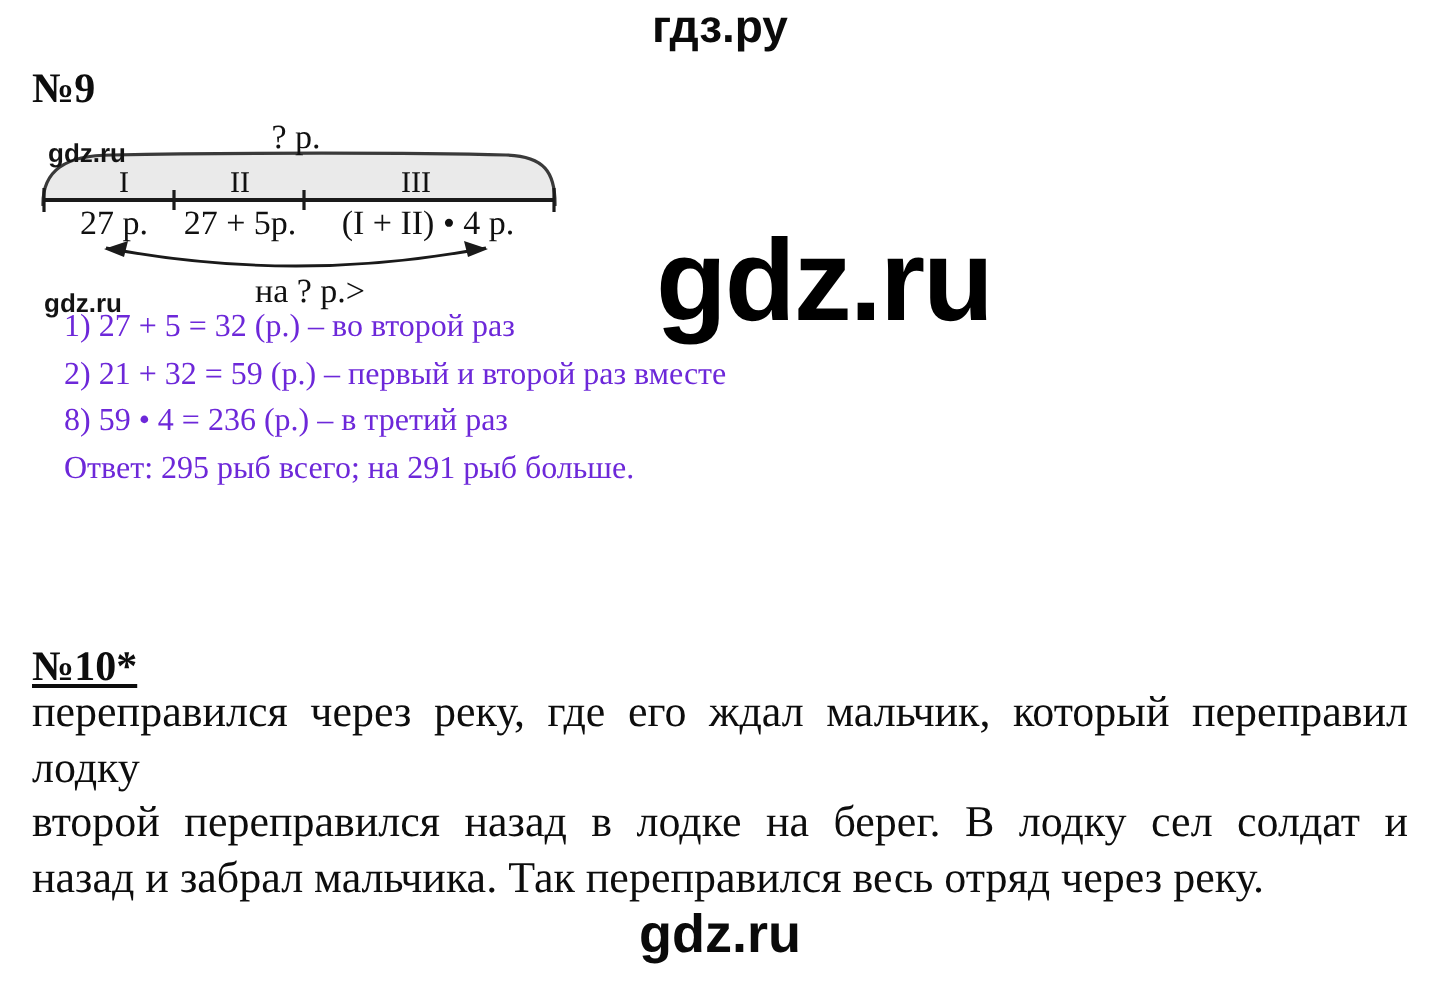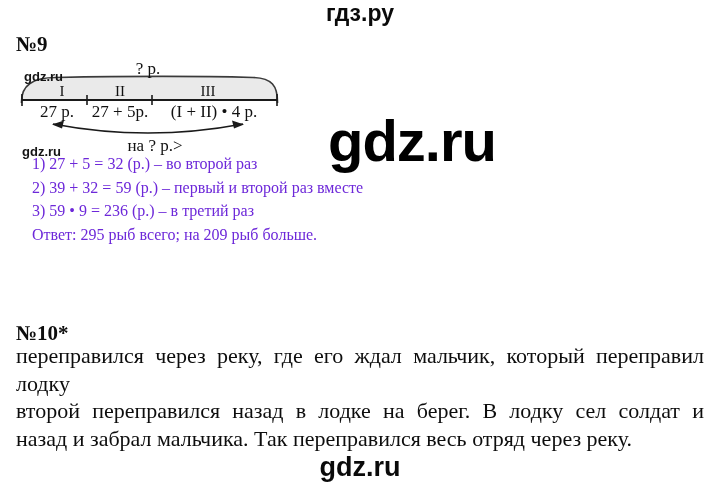--- a/index.html
+++ b/index.html
@@ -17,21 +17,21 @@
     text-align:center;
     font-family:"Liberation Sans", sans-serif;
     font-weight:bold;font-size:23px;color:#0a0a0a;
   }
   .p-num{
     left:16px;
     font-weight:bold;font-size:21px;color:#0d0d0d;
     font-family:"Liberation Serif", serif;
   }
   .p9-num{top:32px;}
-  .p10-num{top:321px;}
+  .p10-num{top:321px;text-decoration:underline;}
   .diagram{left:8px;top:58px;}
   .wm{
     font-family:"Liberation Sans", sans-serif;
     font-weight:bold;font-size:13px;color:#141414;
     z-index:3;
   }
   .wm1{left:24px;top:69px;}
   .wm2{left:22px;top:144px;}
   .solution{
     left:32px;top:152px;
@@ -100,23 +100,23 @@
     <polygon points="236,66.5 224,62.5 226,70.5" fill="#1a1a1a"></polygon>
 
     <text class="svg-serif" x="147" y="93" font-size="17" text-anchor="middle">на ? р.&gt;</text>
   </svg>
 
   <div class="abs wm wm1">gdz.ru</div>
   <div class="abs wm wm2">gdz.ru</div>
 
   <div class="abs solution">
     <div class="sline">1) 27 + 5 = 32 (р.) – во второй раз</div>
-    <div class="sline">2) 39 + 32 = 59 (р.) – первый и второй раз вместе</div>
-    <div class="sline">3) 59 • 9 = 236 (р.) – в третий раз</div>
-    <div class="sline">Ответ: 295 рыб всего; на 209 рыб больше.</div>
+    <div class="sline">2) 21 + 32 = 59 (р.) – первый и второй раз вместе</div>
+    <div class="sline">8) 59 • 4 = 236 (р.) – в третий раз</div>
+    <div class="sline">Ответ: 295 рыб всего; на 291 рыб больше.</div>
   </div>
 
   <div class="abs big-wm">gdz.ru</div>
 
   <div class="abs p-num p10-num">№10*</div>
 
   <div class="abs para">
     <div class="pline just">переправился через реку, где его ждал мальчик, который переправил лодку</div>
     <div class="pline just">второй переправился назад в лодке на берег. В лодку сел солдат и</div>
     <div class="pline">назад и забрал мальчика. Так переправился весь отряд через реку.</div>

